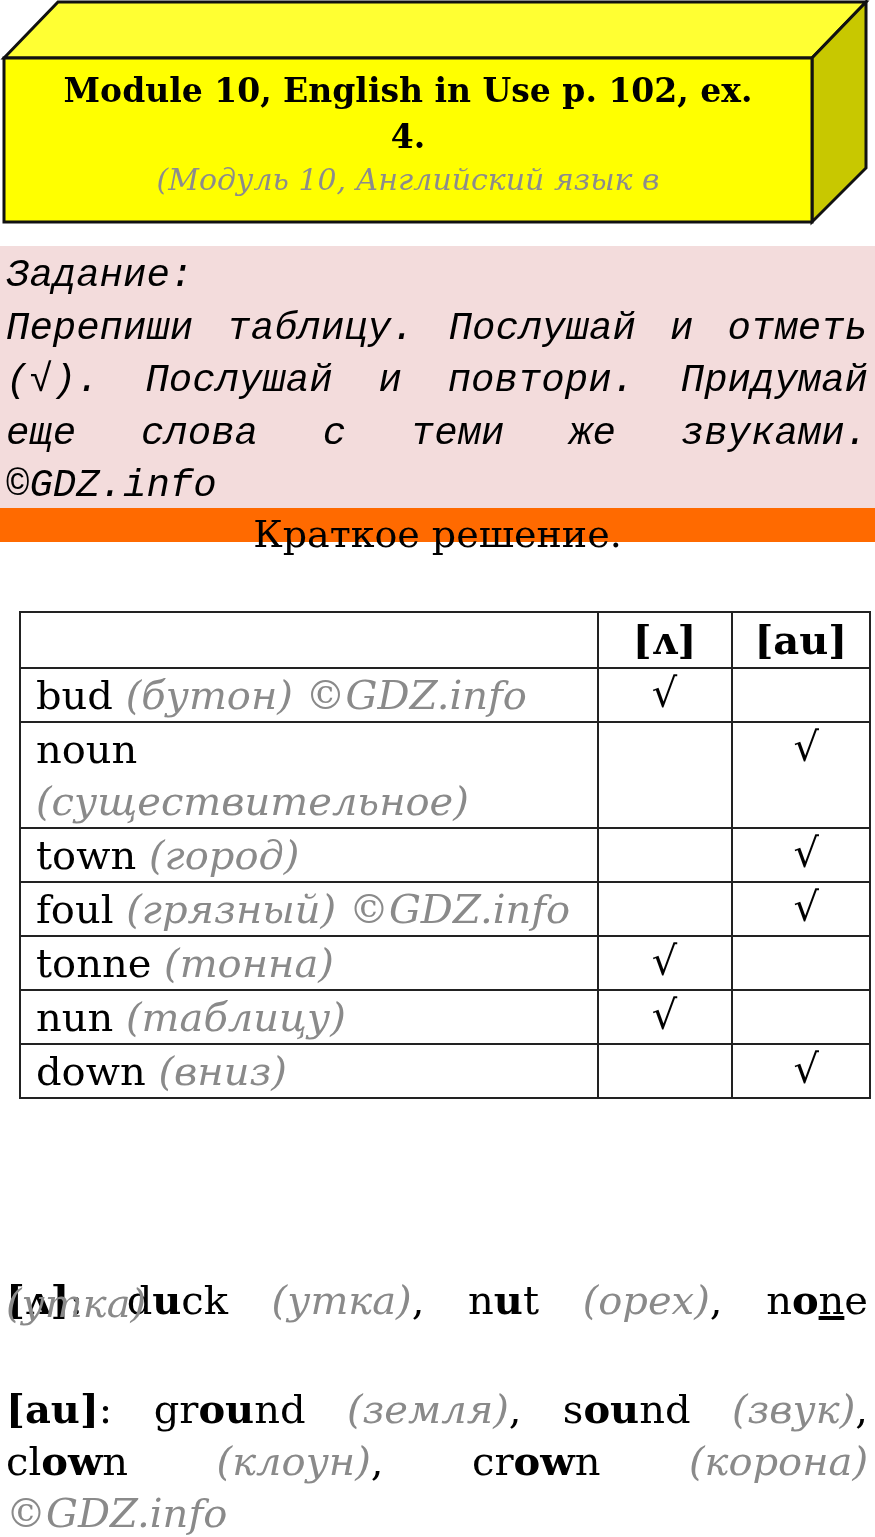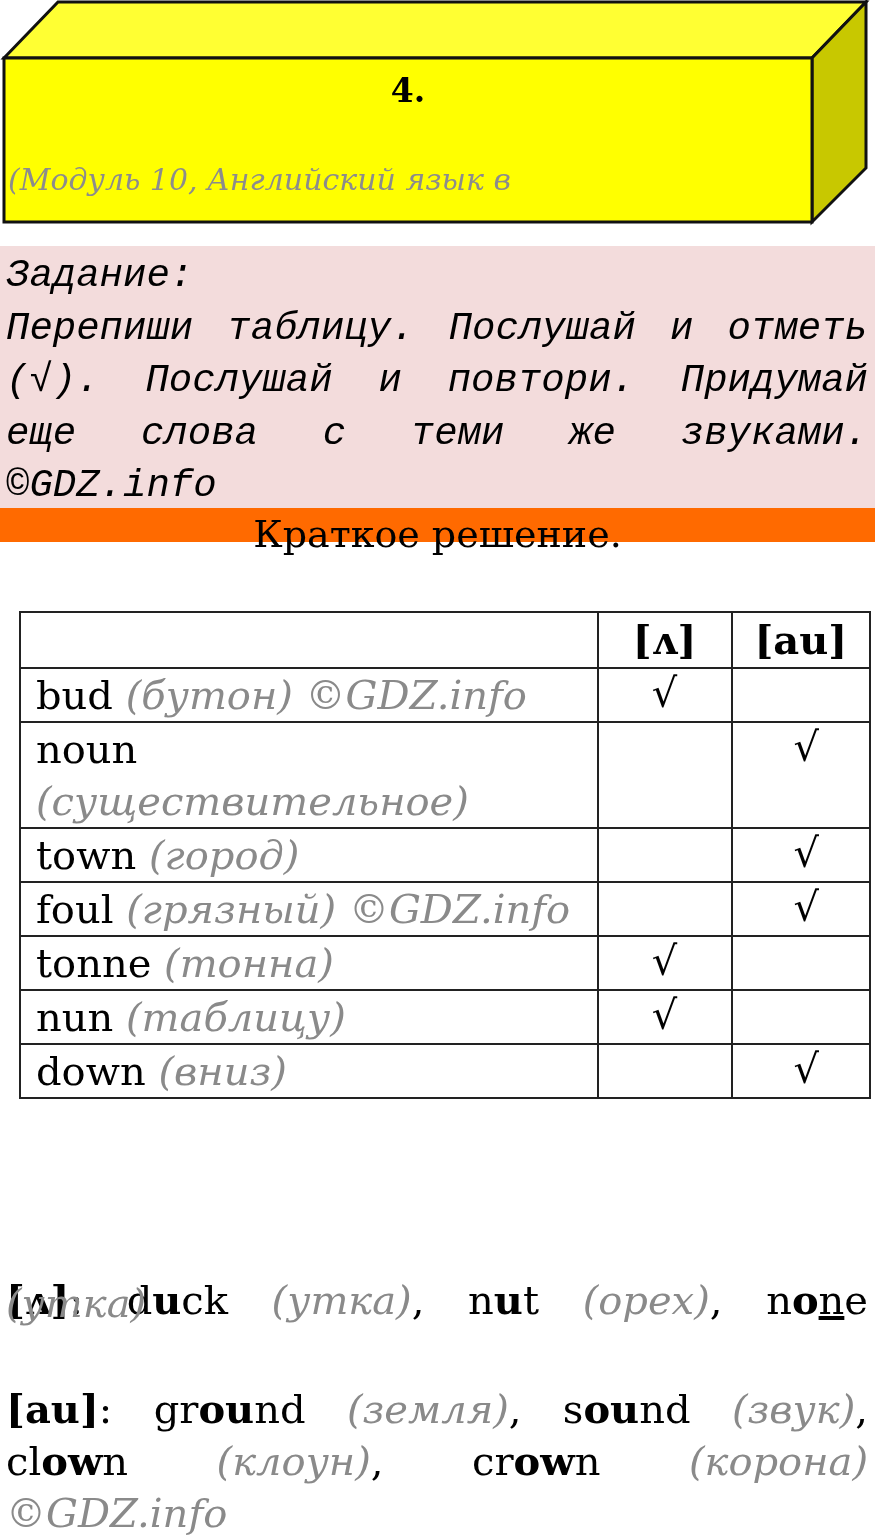--- a/index.html
+++ b/index.html
@@ -2,21 +2,21 @@
 <html><head>
 <meta charset="utf-8">
 <style>
   html, body { margin:0; padding:0; }
   body { width:875px; height:1537px; background:#ffffff; position:relative; overflow:hidden;
          font-family:"DejaVu Serif", serif; color:#000; }
   .box3d { position:absolute; left:0; top:0; width:875px; height:228px; }
   .box3d svg { position:absolute; left:0; top:0; }
   .title { position:absolute; left:8px; top:68px; width:800px; text-align:center;
            font-family:"DejaVu Serif", serif; font-weight:bold; font-size:33px; line-height:46px; }
-  .subtitle { position:absolute; left:8px; top:162px; width:800px; 
+  .subtitle { position:absolute; left:8px; top:162px; width:800px; text-align:center;
               font-family:"DejaVu Serif", serif; font-style:italic; font-size:30px; color:#8c8c8c; }
   .task { position:absolute; left:0; top:246px; width:875px; height:262px; background:#f3dcdc; }
   .task-text { position:absolute; left:6px; top:250px; width:862px; font-style:italic;
                font-size:39px; line-height:52.5px; text-align:justify; font-family:Liberation Mono, monospace; }
   .task-text .lbl { display:block; }
   .banner { position:absolute; left:0; top:508px; width:875px; height:34px; background:#ff6a00;
             text-align:center; font-size:38px; line-height:52px; font-family:"DejaVu Serif", serif; }
   table.ans { position:absolute; left:19px; top:611px; width:852px; border-collapse:collapse; }
   table.ans td, table.ans th { border:2px solid #222; padding:0 0 0 15px; font-size:40px; line-height:52px; }
   table.ans th { font-weight:bold; text-align:center; padding:0; height:54px; }
@@ -36,20 +36,21 @@
 <body>
 
 <div class="box3d">
   <svg width="875" height="228">
     <polygon points="4,58 58,2 866,2 812,58" fill="#ffff33" stroke="#111" stroke-width="3"></polygon>
     <polygon points="812,58 866,2 866,168 812,222" fill="#c8c800" stroke="#111" stroke-width="3"></polygon>
     <rect x="4" y="58" width="808" height="164" fill="#ffff00" stroke="#111" stroke-width="3"></rect>
   </svg>
 </div>
 <div class="title">
+  <div>Module 10, English in Use p. 102, ex.</div>
   <div>4.</div>
 </div>
 <div class="subtitle">(Модуль 10, Английский язык в</div>
 
 <div class="task"></div>
 <div class="task-text">
   <span class="lbl">Задание:</span>
   <span>Перепиши таблицу. Послушай и отметь (√). Послушай и повтори. Придумай еще слова с теми же звуками. ©GDZ.info</span>
 </div>
 

